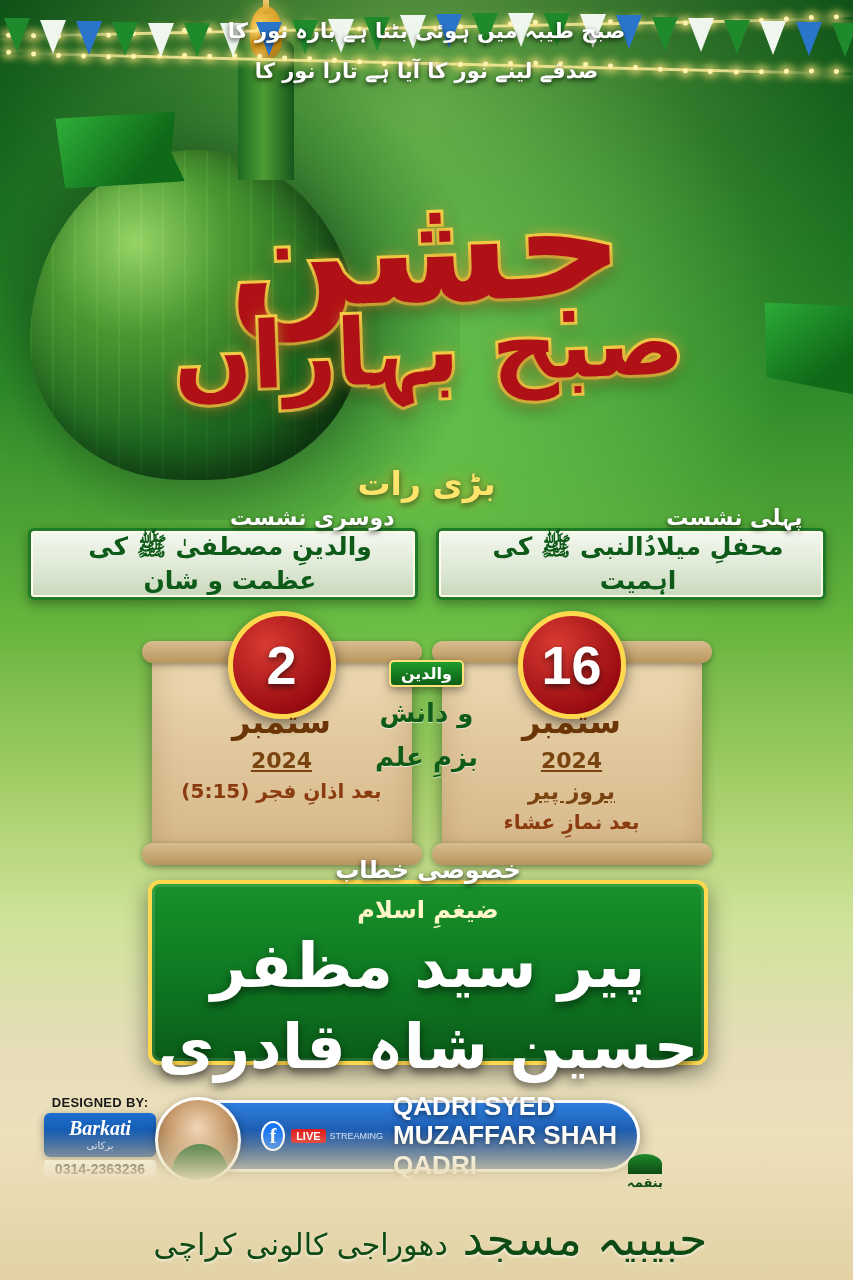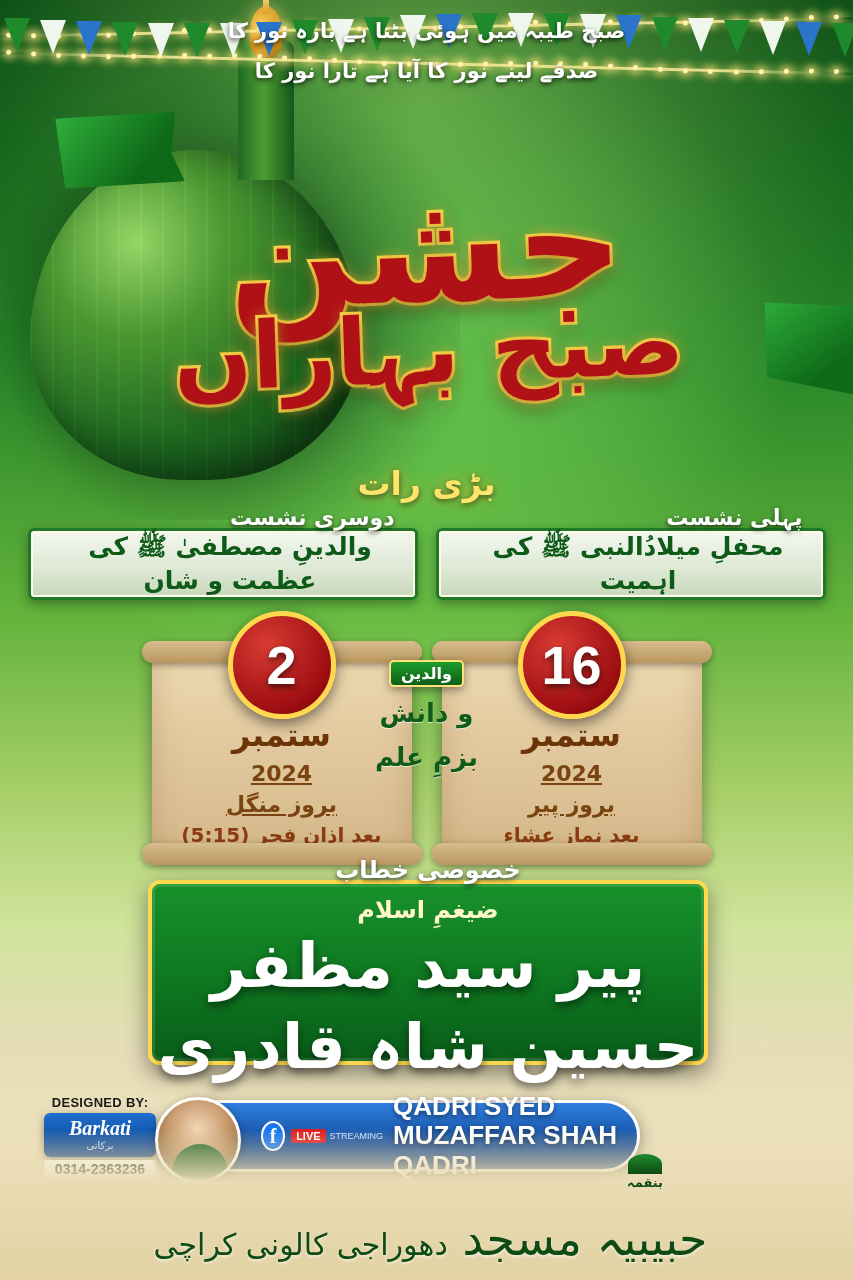--- a/index.html
+++ b/index.html
@@ -175,21 +175,21 @@
     width: 108px; height: 108px; border-radius: 50%;
     background: radial-gradient(circle at 35% 30%, #d93b33, #9c0d12 70%, #6a070b);
     border: 5px solid #ffd84d;
     box-shadow: 0 5px 14px rgba(0,0,0,0.5);
     display: flex; align-items: center; justify-content: center;
     color: #ffffff; font-size: 54px; font-weight: bold;
     font-family: "Liberation Sans", sans-serif;
     text-shadow: 0 3px 6px rgba(0,0,0,0.6);
   }
   .scroll .body {
-    position: absolute; top: 62px; left: 0; width: 100%; padding: 0 14px;
+    position: absolute; top: 49px; left: 0; width: 100%; padding: 0 14px;
     direction: rtl; text-align: center;
     font-family: "DejaVu Sans", sans-serif; color: #6d3a0d;
   }
   .scroll .m { font-size: 32px; font-weight: bold; line-height: 1.25; color: #6b3508; }
   .scroll .d { font-size: 22px; font-weight: bold; margin-top: 6px; color: #7a4410; text-decoration: underline; }
   .scroll .t { font-size: 20px; font-weight: bold; margin-top: 6px; color: #8a3b10; }
 
   .bazm {
     position: absolute; top: 660px; left: 50%; transform: translateX(-50%);
     width: 150px; text-align: center; direction: rtl;
@@ -465,21 +465,20 @@
         <div class="d">2024</div>
         <div class="d">بروز پیر</div>
         <div class="t">بعد نمازِ عشاء</div>
       </div>
     </div>
     <div class="scroll">
       <div class="daynum">2</div>
       <div class="body">
         <div class="m">ستمبر</div>
         <div class="d">2024</div>
-        <div class="d">بروز منگل</div>
         <div class="t">بعد اذانِ فجر (5:15)</div>
       </div>
     </div>
   </div>
 
   <div class="bazm">
     <div class="tag">والدین</div>
     <div class="big">و دانش</div>
     <div class="big">بزمِ علم</div>
   </div>

